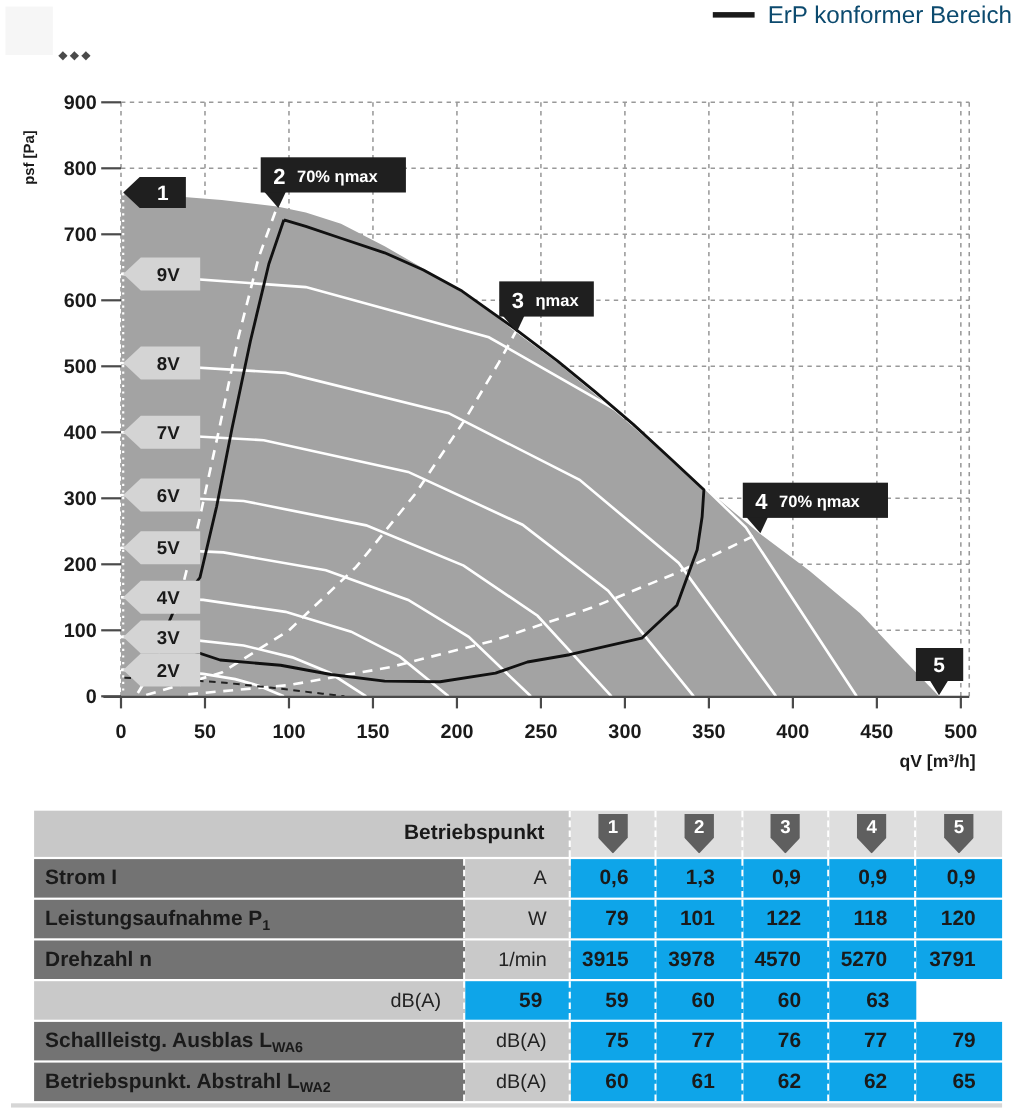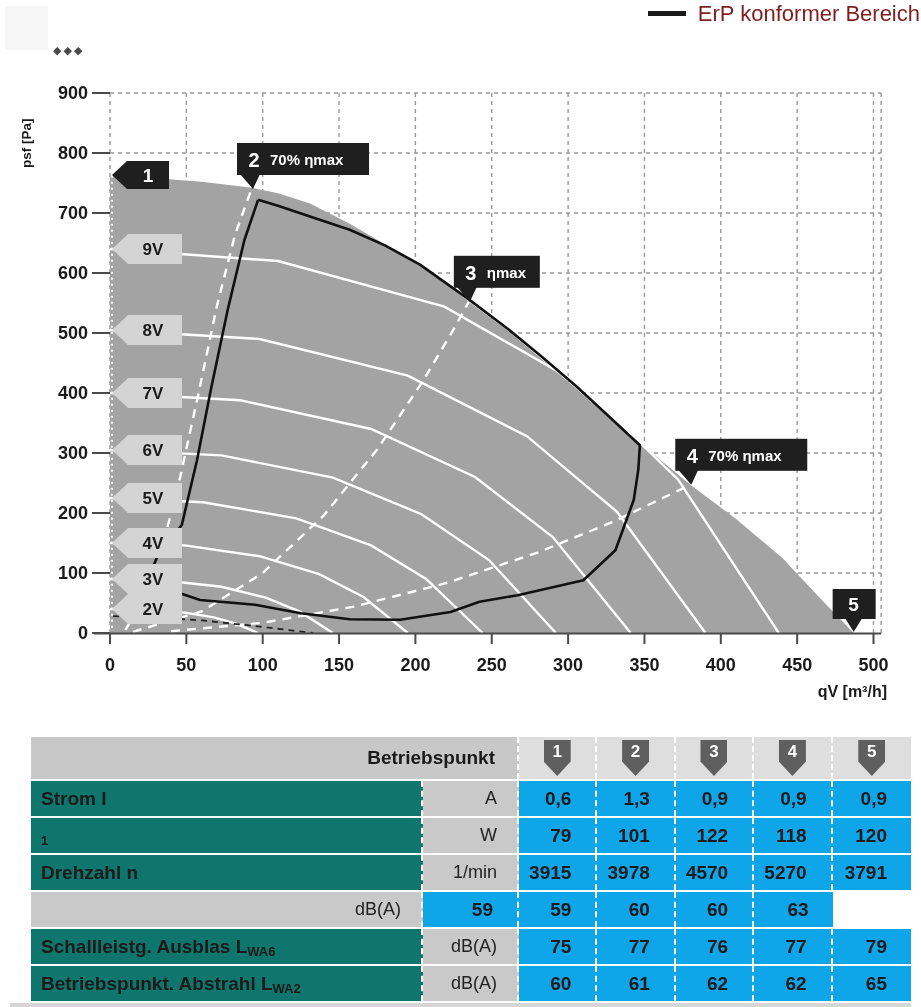--- a/index.html
+++ b/index.html
@@ -4,38 +4,38 @@
 <style>
   html,body{margin:0;padding:0;background:#fff;}
   .page{position:relative;width:921px;height:1007px;background:#fff;overflow:hidden;
         font-family:"Liberation Sans",sans-serif;color:#1a1a1a;}
   
   .artifact-box{position:absolute;left:5px;top:6px;width:43px;height:44px;background:#f6f6f6;}
   .artifact-dots{position:absolute;left:53px;top:44px;font-size:11px;color:#4a4a4a;letter-spacing:2px;}
   
   .legend{position:absolute;top:1px;right:1px;display:flex;align-items:flex-start;gap:12px;}
   .legend-line{display:inline-block;width:38px;height:5px;background:#1a1a1a;margin-top:10px;}
-  .legend-label{font-size:22px;color:#7f1d1d;}
+  .legend-label{font-size:22px;color:#0c4a6e;}
   
   .chart{position:absolute;left:0;top:30px;width:921px;height:700px;}
   
   .dtable{position:absolute;left:10px;top:737px;width:901px;}
   .thead,.trow{display:grid;grid-template-columns:392px 96px repeat(5,1fr);padding-left:21px;}
   .thead{height:42px;border-bottom:2px dashed #fff;}
   .thead .hlabel{grid-column:1/3;background:#c8c8c8;display:flex;align-items:center;
       justify-content:flex-end;padding-right:22px;font-weight:700;font-size:19px;border-right:2px dashed #fff;}
   .thead .hbadge{background:#dedede;display:flex;align-items:flex-start;justify-content:center;
       padding-top:3px;border-right:2px dashed #fff;}
   .thead .hbadge:last-child{border-right:none;}
   .badge{width:27px;height:36px;background:#5f5f5f;color:#fff;font-weight:700;font-size:17px;
       text-align:center;line-height:24px;
       clip-path:polygon(0 0,100% 0,100% 60%,50% 100%,0 60%);}
   .trow{height:35px;border-bottom:2px dashed #fff;}
   .cell{display:flex;align-items:center;}
-  .cell.lbl{background:#0f766e;padding-left:10px;font-weight:700;font-size:19px;border-right:2px dashed #fff;}
+  .cell.lbl{background:#737373;padding-left:10px;font-weight:700;font-size:19px;border-right:2px dashed #fff;}
   .cell.lbl sub{font-size:13px;font-weight:700;align-self:flex-end;margin-bottom:5px;}
   .cell.unit{background:#c9c9c9;justify-content:flex-end;padding-right:20px;font-size:18px;
       color:#222;border-right:2px dashed #fff;}
   .cell.val{background:#0ea5e9;justify-content:flex-end;padding-right:24px;font-weight:700;
       font-size:19px;border-right:2px dashed #fff;}
   .cell.val:last-child{border-right:none;}
   .tfoot{height:13px;background:#d6d6d6;}
 </style>
 </head>
 <body>
@@ -225,20 +225,21 @@
           </div>
           <div class="cell unit">A</div>
           <div class="cell val">0,6</div>
           <div class="cell val">1,3</div>
           <div class="cell val">0,9</div>
           <div class="cell val">0,9</div>
           <div class="cell val">0,9</div>
         </div>
         <div class="trow">
           <div class="cell lbl">
+            <span>Leistungsaufnahme P</span>
             <sub>1</sub>
           </div>
           <div class="cell unit">W</div>
           <div class="cell val">79</div>
           <div class="cell val">101</div>
           <div class="cell val">122</div>
           <div class="cell val">118</div>
           <div class="cell val">120</div>
         </div>
         <div class="trow">

